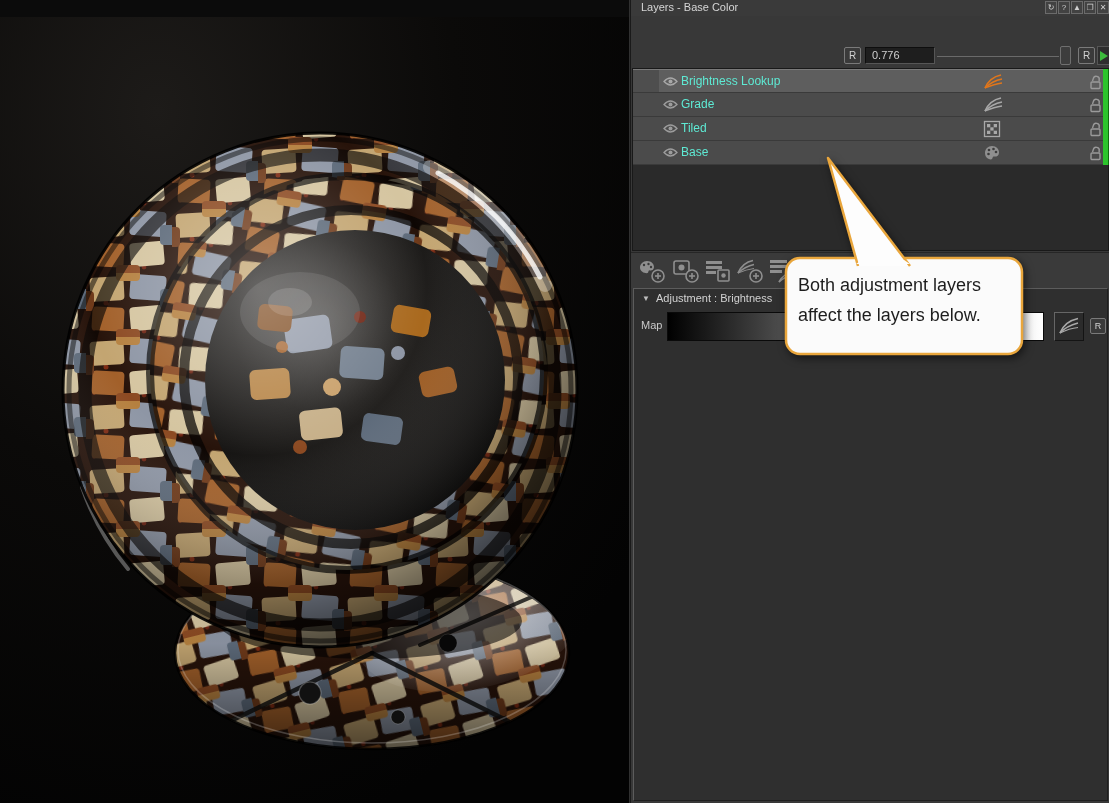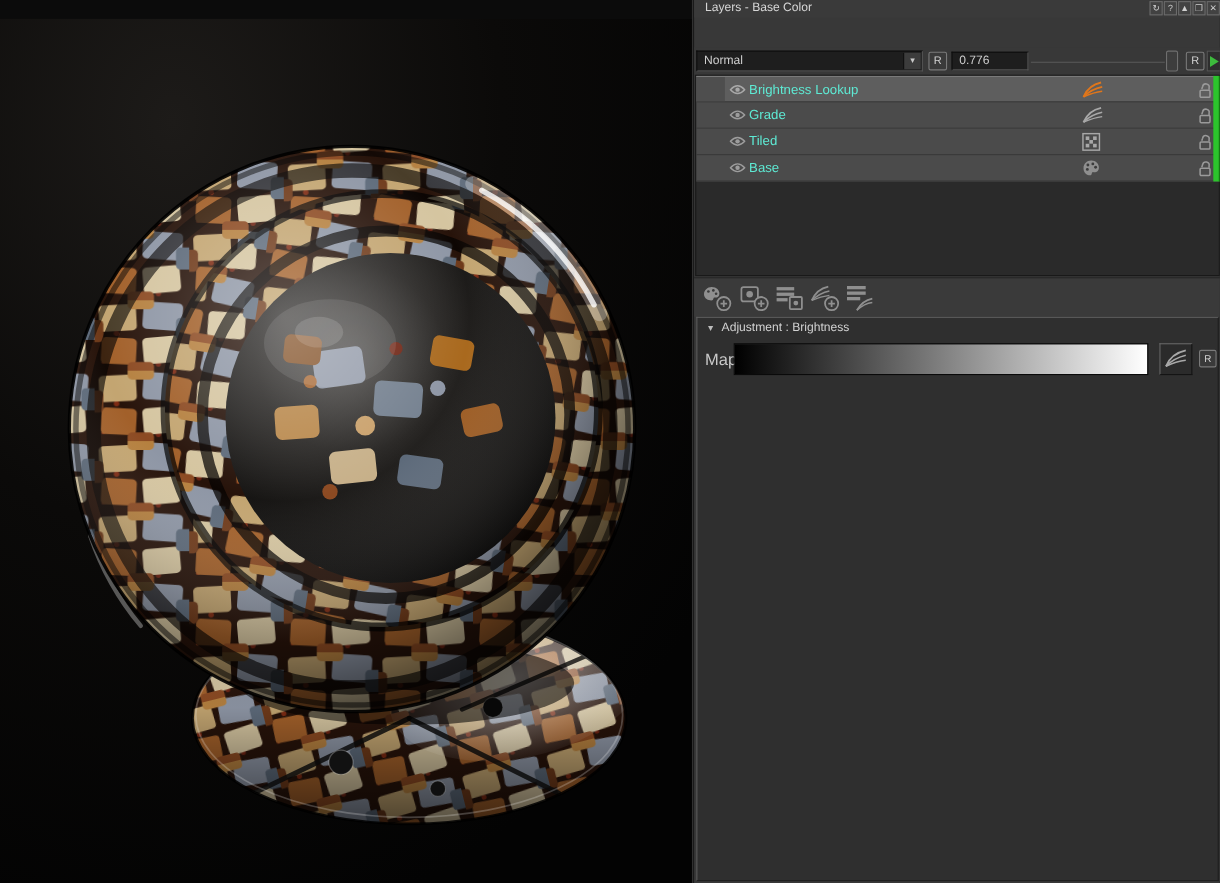--- a/index.html
+++ b/index.html
@@ -62,21 +62,21 @@
   .lrow .llock { position:absolute; left:456px; top:4px; }
   .greenbar { position:absolute; left:472px; top:69px; width:6px; height:96px; background:#2cc42c; border-right:1px solid #0f700f; }
 
   .layertoolbar { position:absolute; left:0; top:252px; width:479px; height:36px; background:#3a3a3a; border-top:1px solid #262626; }
   .ltb-btn { position:absolute; top:5px; width:30px; height:26px; cursor:default; }
 
   .adjpanel { position:absolute; left:2px; top:288px; width:475px; height:513px; background:#2f2f2f;
       border:1px solid; border-color:#5c5c5c #1f1f1f #1f1f1f #5c5c5c; }
   .adj-tri { position:absolute; left:8px; top:5px; font-size:8px; color:#bcbcbc; }
   .adj-title { position:absolute; left:22px; top:3px; font-size:11px; color:#d2d2d2; }
-  .map-label { position:absolute; left:7px; top:30px; font-size:15px; color:#c9c9c9; }
+  .map-label { position:absolute; left:7px; top:30px; font-size:11px; color:#c9c9c9; }
   .map-gradient { position:absolute; left:33px; top:23px; width:377px; height:29px;
       background:linear-gradient(to right,#000,#fff); border:1px solid #0a0a0a; }
   .curve-btn { position:absolute; left:420px; top:23px; width:30px; height:29px; background:#2b2b2b;
       border:1px solid; border-color:#666 #141414 #141414 #666; }
   .adj-rbtn { left:456px; top:29px; position:absolute; width:16px; height:16px; background:#3a3a3a; border:1px solid #7a7a7a;
       border-radius:2px; color:#d2d2d2; font-size:9px; text-align:center; line-height:14px; }
 
   
   .callout { position:absolute; left:778px; top:148px; width:252px; height:212px; z-index:20;
       filter:drop-shadow(2px 3px 4px rgba(0,0,0,0.55)); }
@@ -212,24 +212,20 @@
         <span class="winbtn">↻</span>
         <span class="winbtn">?</span>
         <span class="winbtn">▲</span>
         <span class="winbtn">❐</span>
         <span class="winbtn">✕</span>
       </div>
     </div>
 
 
     <div class="blendbar">
-      <div class="blend-select sunken">
-        <span>Normal</span>
-        <span class="dd-arrow">▼</span>
-      </div>
       <div class="mini-btn" style="left:213px;top:4px">R</div>
       <div class="amount sunken">0.776</div>
       <div class="slider-track"></div>
       <div class="slider-handle"></div>
       <div class="mini-btn" style="left:447px;top:4px">R</div>
       <div class="play-btn">
           <div class="tri"></div>
         </div>
     </div>
 
@@ -365,14 +361,22 @@
         <svg width="28" height="27">
           <path d="M5,20 C9,10 16,7 23,5.5" fill="none" stroke="#a8a8a8" stroke-width="1.7"></path>
           <path d="M5,20 C11,13.5 17,11.5 23,10" fill="none" stroke="#a8a8a8" stroke-width="1.4"></path>
           <path d="M5,20 C12,16.5 18,15 23,14.5" fill="none" stroke="#a8a8a8" stroke-width="1.2"></path>
         </svg>
       </div>
       <div class="adj-rbtn">R</div>
     </div>
   </div>
 
+  <div class="callout">
+    <svg width="252" height="212" viewBox="0 0 252 212">
+      <rect x="8" y="110" width="236" height="96" rx="14" fill="#fbfbfb" stroke="#E9A63C" stroke-width="2.5"></rect>
+      <path d="M80,118 L50,10 L132,118" fill="#fdfdfd" stroke="#E9A63C" stroke-width="2.5" stroke-linejoin="round"></path>
+      <path d="M78,116 L132,116 L126,112 L84,112 Z" fill="#fdfdfd"></path>
+    </svg>
+    <div class="callout-text">Both adjustment layers affect the layers below.</div>
+  </div>
 
 </div>
 
 </body></html>

